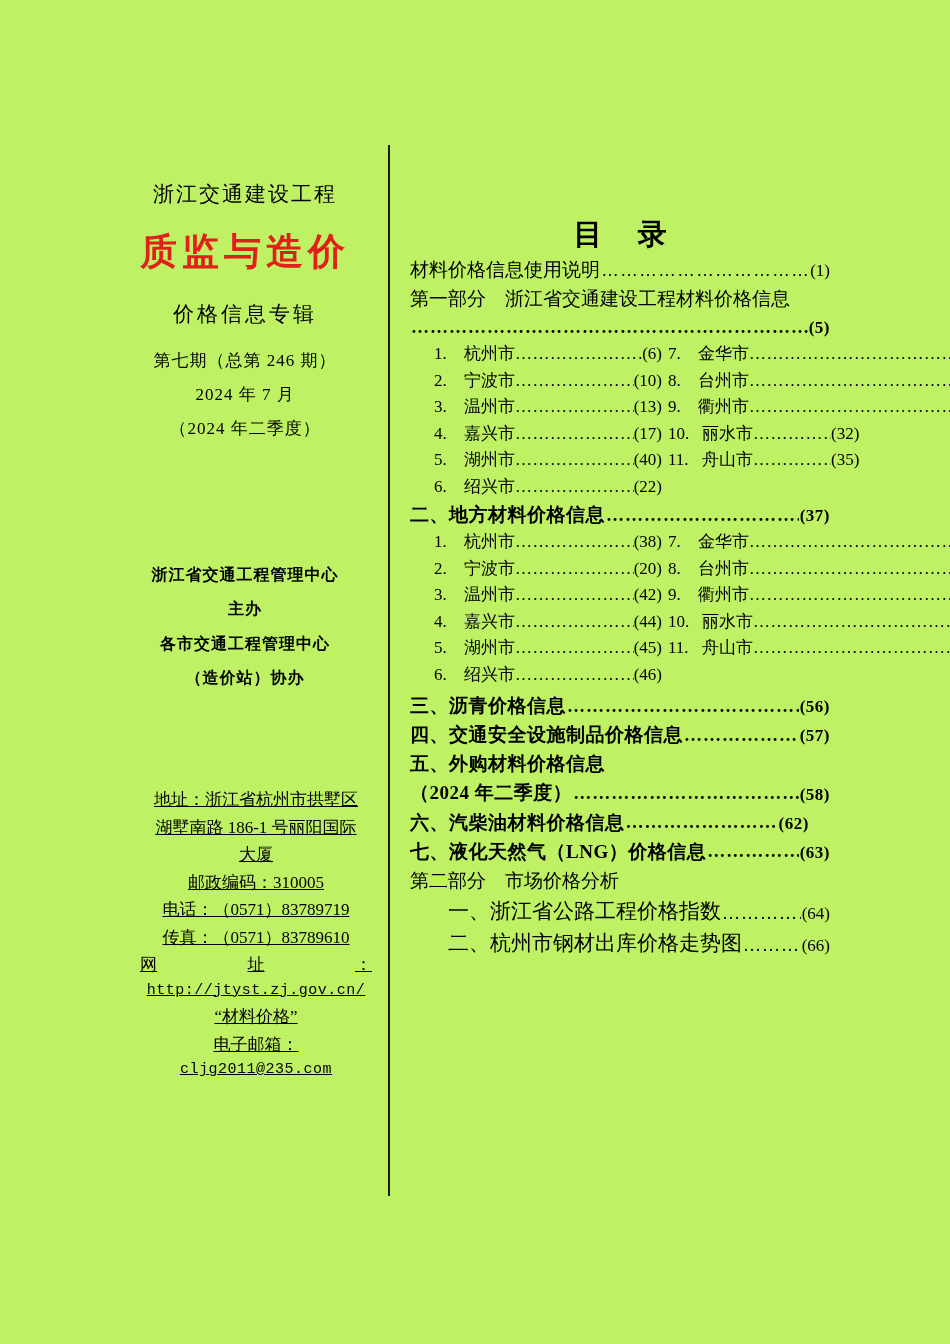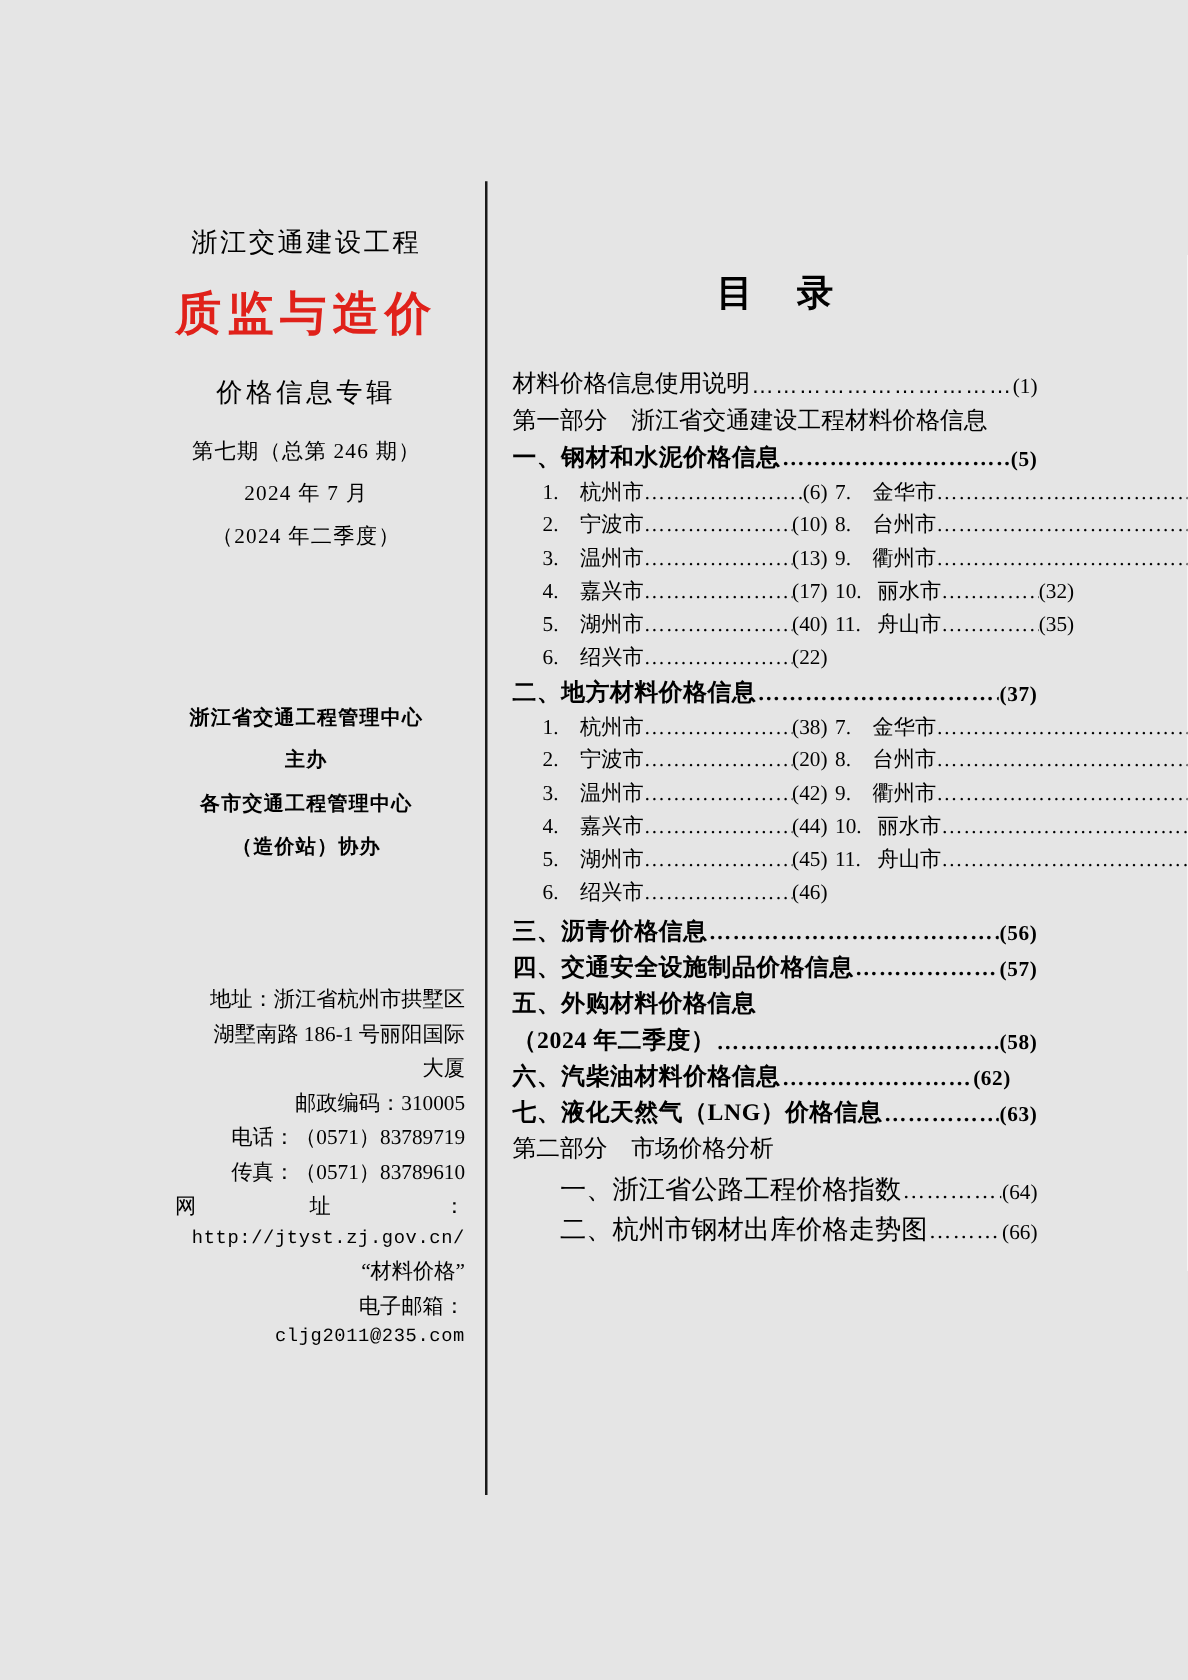--- a/index.html
+++ b/index.html
@@ -13,21 +13,21 @@
     position: relative;
     font-family: "Liberation Serif", "DejaVu Serif", serif;
     color: #000000;
     overflow: hidden;
   }
 
   
   #page {
     position: absolute;
     inset: 0;
-    background: #e5e5e5;
+    background: #bef264;
   }
 
   
   #divider {
     position: absolute;
     left: 388px;
     top: 145px;
     width: 2px;
     height: 1051px;
     background: #1a1a1a;
@@ -89,21 +89,22 @@
     letter-spacing: 1px;
     line-height: 2.15;
     white-space: nowrap;
   }
 
   #contact-block {
     position: absolute;
     left: 140px;
     top: 786px;
     width: 232px;
-    text-align: right;
+    text-align: center;
+    text-decoration: underline;
   }
   .contact-line {
     font-size: 17px;
     line-height: 1.62;
     letter-spacing: 0px;
     white-space: nowrap;
   }
   .contact-line.mono {
     font-family: "Liberation Mono", "DejaVu Sans Mono", monospace;
     font-size: 15px;
@@ -122,21 +123,20 @@
     width: 420px;
   }
 
   #toc-heading {
     font-family: "Liberation Serif", "DejaVu Serif", serif;
     font-size: 29px;
     font-weight: bold;
     letter-spacing: 14px;
     text-align: center;
     padding-left: 14px;
-    margin-bottom: 38px;
   }
 
   
   .toc-row {
     display: flex;
     align-items: flex-end;
     font-size: 18px;
     line-height: 1.53;
     white-space: nowrap;
   }
@@ -272,21 +272,20 @@
 
     <div class="toc-row lvl-plain">
       <span class="toc-label">材料价格信息使用说明</span>
       <span class="toc-dots">……………………………………………………………………</span>
       <span class="toc-page">(1)</span>
     </div>
 
     <div class="part-head">第一部分　浙江省交通建设工程材料价格信息</div>
 
     <div class="toc-row lvl-section">
-      <span class="toc-label">一、钢材和水泥价格信息</span>
       <span class="toc-dots">……………………………………………………………………</span>
       <span class="toc-page">(5)</span>
     </div>
     <div class="city-grid">
       <div>
         <div class="city-row">
             <span class="city-num">1.</span>
             <span class="city-name">杭州市</span>
             <span class="city-dots">……………………………………………………………………</span>
             <span class="city-page">(6)</span>

